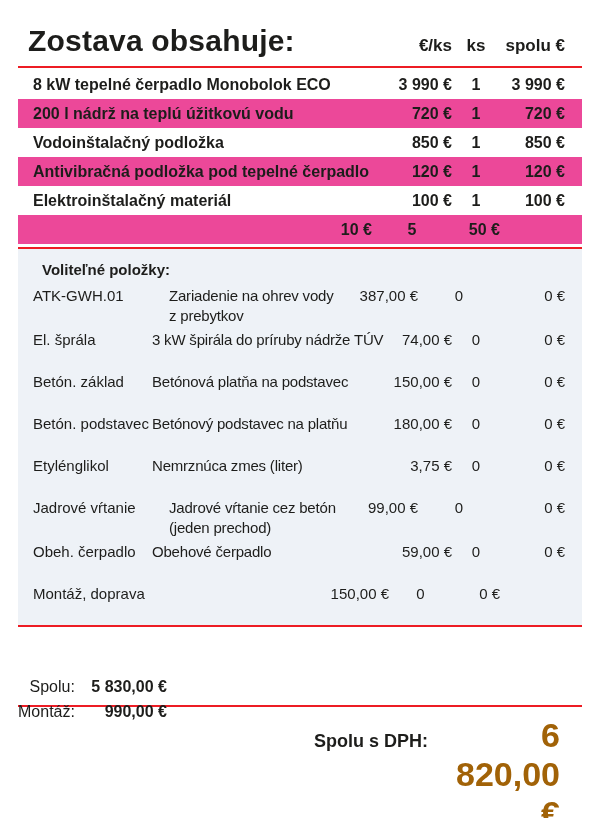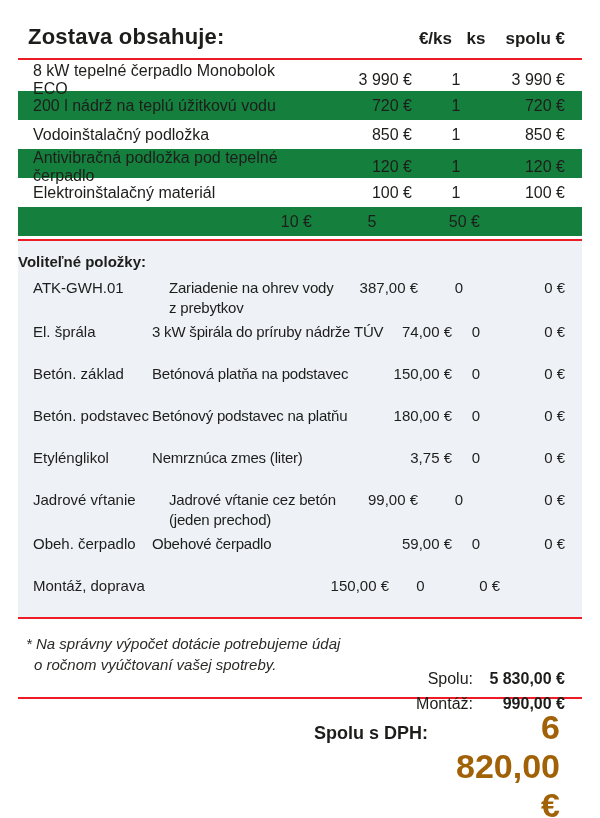--- a/index.html
+++ b/index.html
@@ -11,55 +11,55 @@
   }
   .page { padding:24px 18px 0 18px; }
 
   
   .title-row {
     display:grid;
     grid-template-columns:1fr 80px 48px 65px;
     align-items:baseline;
     padding:0 17px 8px 10px;
   }
-  .page-title { font-size:22px; font-weight:800; letter-spacing:0.2px; }
+  .page-title { font-size:30px; font-weight:800; letter-spacing:0.2px; }
   .col-head { font-size:17px; font-weight:700; }
   .col-head.unit { text-align:right; }
   .col-head.qty  { text-align:center; }
   .col-head.total{ text-align:right; }
 
   .redline { height:2px; background:#ed1c24; border:0; }
 
   
   .main-table { margin-top:2px; }
   .main-row {
     display:grid;
     grid-template-columns:1fr 80px 48px 65px;
     align-items:center;
     height:29px;
     padding:0 17px 0 15px;
-    font-size:16px; font-weight:400;gap:20px;
-  }
-  .main-row.alt { background:#15803d; }
+    font-size:16px; font-weight:700;
+  }
+  .main-row.alt { background:#ec4899; }
   .cell-unit  { text-align:right; }
   .cell-qty   { text-align:center; }
   .cell-total { text-align:right; }
 
   .line-after-main { margin-top:3px; }
 
   
   .panel {
     background:#eef2f7;
     height:376px;
     padding-top:12px;
     overflow:hidden;
   }
   .panel-heading {
     font-size:15px; font-weight:700;
-    padding-left:0; margin-bottom:8px;
+    padding-left:24px; margin-bottom:8px;
   }
   .opt-row {
     display:grid;
     grid-template-columns:119px 1fr 63px 48px 65px;
     align-items:start;
     min-height:42px;
     padding:0 17px 0 15px;
     font-size:15px; font-weight:400;
     line-height:20px;
   }
@@ -208,22 +208,20 @@
       <div class="opt-code">Montáž, doprava</div>
       <div class="opt-price">150,00 €</div>
       <div class="opt-qty">0</div>
       <div class="opt-total">0 €</div>
     </div>
   </div>
 
   <div class="redline"></div>
 
   <div class="summary">
-    <div class="footnote">* Na správny výpočet dotácie potrebujeme údaj
-o ročnom vyúčtovaní vašej spotreby.</div>
     <div class="subtotals">
       <div class="sumrow">
         <span class="sumlabel">Spolu:</span>
         <span class="sumvalue">5 830,00 €</span>
       </div>
       <div class="sumrow">
         <span class="sumlabel">Montáž:</span>
         <span class="sumvalue">990,00 €</span>
       </div>
     </div>

